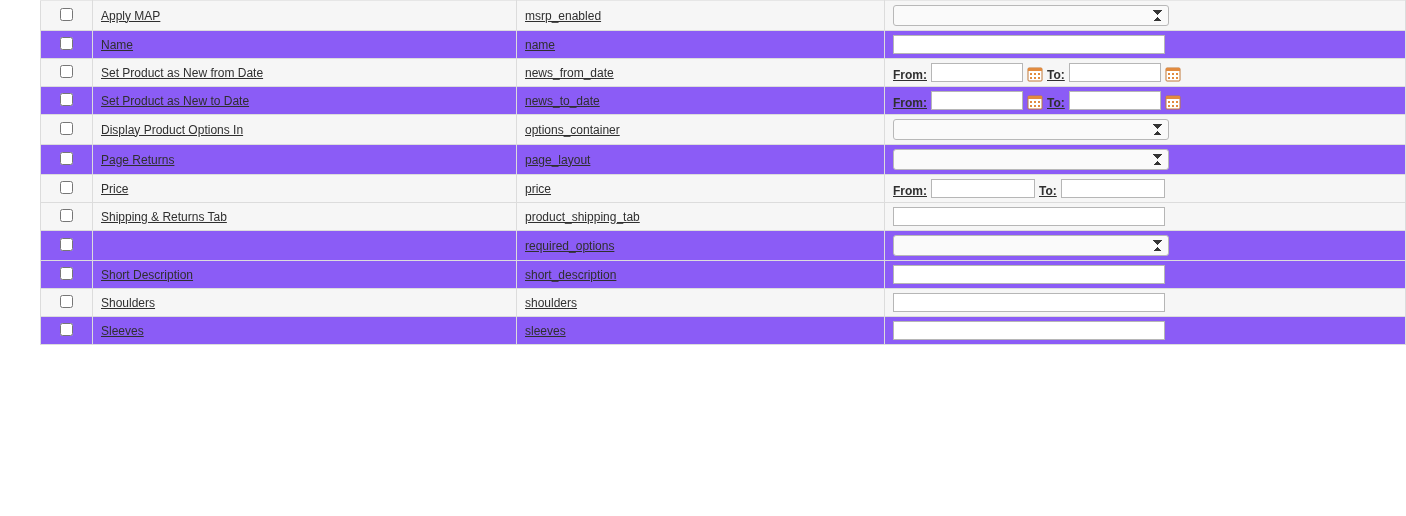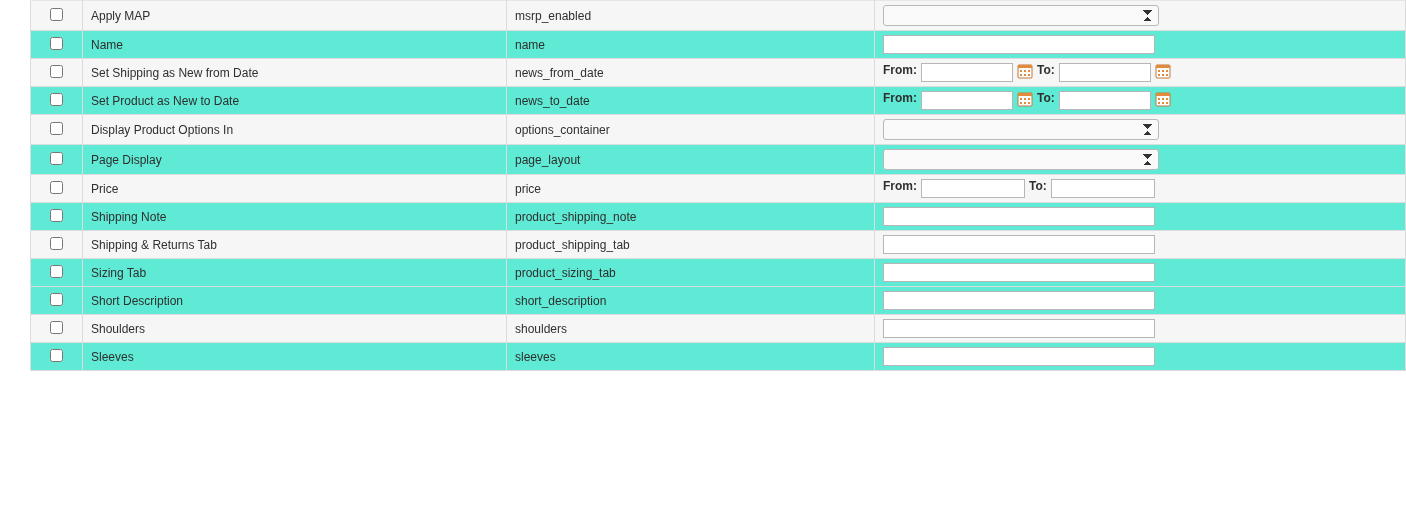--- a/index.html
+++ b/index.html
@@ -6,22 +6,23 @@
     margin: 0;
     padding: 0;
     font-family: Arial, Helvetica, sans-serif;
     font-size: 12px;
     color: #2f2f2f;
     background: #fff;
     width: 1406px;
     overflow: hidden;
   }
   .wrapper {
-    padding-left: 30px;
+    padding-left: 40px;
     padding-right: 0;
+    text-decoration: underline;
   }
   table.grid {
     border-collapse: collapse;
     width: 100%;
     table-layout: fixed;
     border-left: 1px solid #d8d8d8;
   }
   table.grid col.c-chk   { width: 52px; }
   table.grid col.c-label { width: 424px; }
   table.grid col.c-code  { width: 368px; }
@@ -29,21 +30,21 @@
   table.grid td {
     border: 1px solid #dcdcdc;
     border-top-color: #e6e6e6;
     padding: 4px 8px 4px 8px;
     height: 16px;
     vertical-align: middle;
     white-space: nowrap;
     overflow: hidden;
     text-overflow: ellipsis;
   }
-  tr.odd  td { background: #5eead4; }
+  tr.odd  td { background: #8b5cf6; }
   tr.even td { background: #f6f6f6; }
   td.chk { text-align: center; }
   input[type="checkbox"] {
     width: 13px; height: 13px;
     margin: 0;
     accent-color: #888;
   }
   .text-filter {
     width: 272px;
     height: 19px;
@@ -69,21 +70,21 @@
       linear-gradient(45deg, transparent 48%, #333 48%),
       linear-gradient(-45deg, transparent 48%, #333 48%),
       linear-gradient(-45deg, #333 48%, transparent 48%),
       linear-gradient(45deg, #333 48%, transparent 48%);
     background-size: 5px 5px, 5px 5px, 5px 5px, 5px 5px;
     background-position: 
       right 10px top 4px, right 6px top 4px,
       right 10px bottom 4px, right 6px bottom 4px;
     background-repeat: no-repeat;
   }
-  .range-wrap { display: flex; align-items: flex-start; gap: 4px; }
+  .range-wrap { display: flex; align-items: flex-end; gap: 4px; }
   .range-label { font-weight: bold; font-size: 12px; color:#2f2f2f; }
   .range-input {
     height: 19px;
     border: 1px solid #b6b6b6;
     background: #fff;
     font-size: 12px;
     padding: 0 4px;
     box-sizing: border-box;
   }
   .range-date .range-input { width: 92px; }
@@ -115,21 +116,21 @@
           <td><select class="select-filter"><option></option></select></td>
         </tr>
         <tr class="odd">
           <td class="chk"><input type="checkbox" style=""></td>
           <td>Name</td>
           <td>name</td>
           <td><input type="text" class="text-filter" style=""></td>
         </tr>
         <tr class="even">
           <td class="chk"><input type="checkbox" style=""></td>
-          <td>Set Shipping as New from Date</td>
+          <td>Set Product as New from Date</td>
           <td>news_from_date</td>
           <td>
             <div class="range-wrap range-date">
               <span class="range-label">From:</span>
               <input type="text" class="range-input" style="">
               <span class="cal-icon">
                 <svg viewBox="0 0 16 16" width="16" height="16">
                   <rect x="1" y="2" width="14" height="13" rx="1" fill="#fff" stroke="#c07838" stroke-width="1"></rect>
                   <rect x="1" y="2" width="14" height="3" fill="#e28b3f"></rect>
                   <rect x="3" y="7" width="2" height="2" fill="#e28b3f"></rect>
@@ -195,54 +196,48 @@
           </td>
         </tr>
         <tr class="even">
           <td class="chk"><input type="checkbox" style=""></td>
           <td>Display Product Options In</td>
           <td>options_container</td>
           <td><select class="select-filter"><option></option></select></td>
         </tr>
         <tr class="odd">
           <td class="chk"><input type="checkbox" style=""></td>
-          <td>Page Display</td>
+          <td>Page Returns</td>
           <td>page_layout</td>
           <td><select class="select-filter"><option></option></select></td>
         </tr>
         <tr class="even">
           <td class="chk"><input type="checkbox" style=""></td>
           <td>Price</td>
           <td>price</td>
           <td>
             <div class="range-wrap range-num">
               <span class="range-label">From:</span>
               <input type="text" class="range-input" style="">
               <span class="range-label">To:</span>
               <input type="text" class="range-input" style="">
             </div>
           </td>
         </tr>
-        <tr class="odd">
-          <td class="chk"><input type="checkbox" style=""></td>
-          <td>Shipping Note</td>
-          <td>product_shipping_note</td>
-          <td><input type="text" class="text-filter" style=""></td>
-        </tr>
         <tr class="even">
           <td class="chk"><input type="checkbox" style=""></td>
           <td>Shipping &amp; Returns Tab</td>
           <td>product_shipping_tab</td>
           <td><input type="text" class="text-filter" style=""></td>
         </tr>
         <tr class="odd">
           <td class="chk"><input type="checkbox" style=""></td>
-          <td>Sizing Tab</td>
-          <td>product_sizing_tab</td>
-          <td><input type="text" class="text-filter" style=""></td>
+          <td></td>
+          <td>required_options</td>
+          <td><select class="select-filter"><option></option></select></td>
         </tr>
         <tr class="odd">
           <td class="chk"><input type="checkbox" style=""></td>
           <td>Short Description</td>
           <td>short_description</td>
           <td><input type="text" class="text-filter" style=""></td>
         </tr>
         <tr class="even">
           <td class="chk"><input type="checkbox" style=""></td>
           <td>Shoulders</td>

